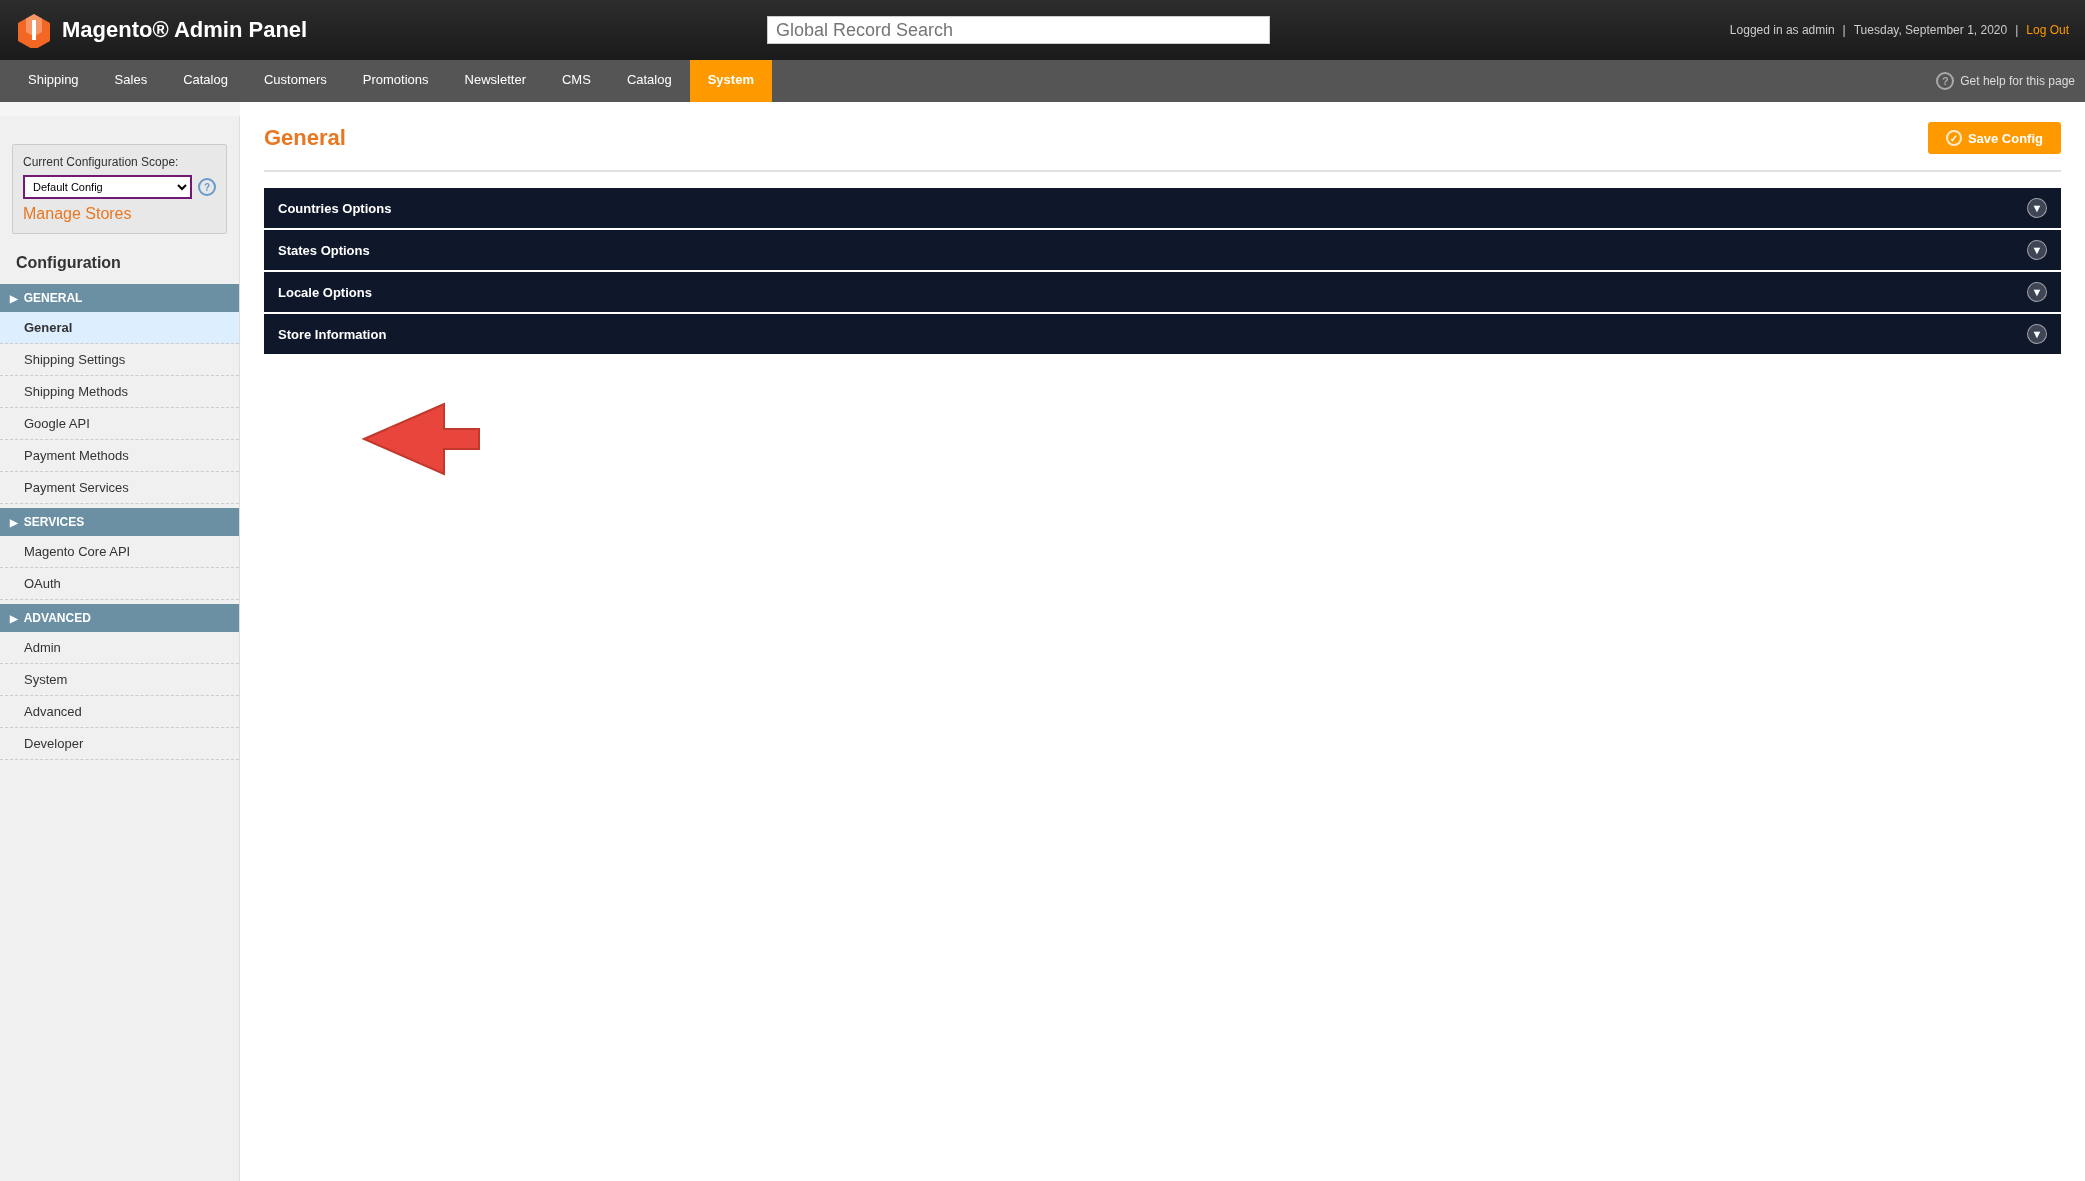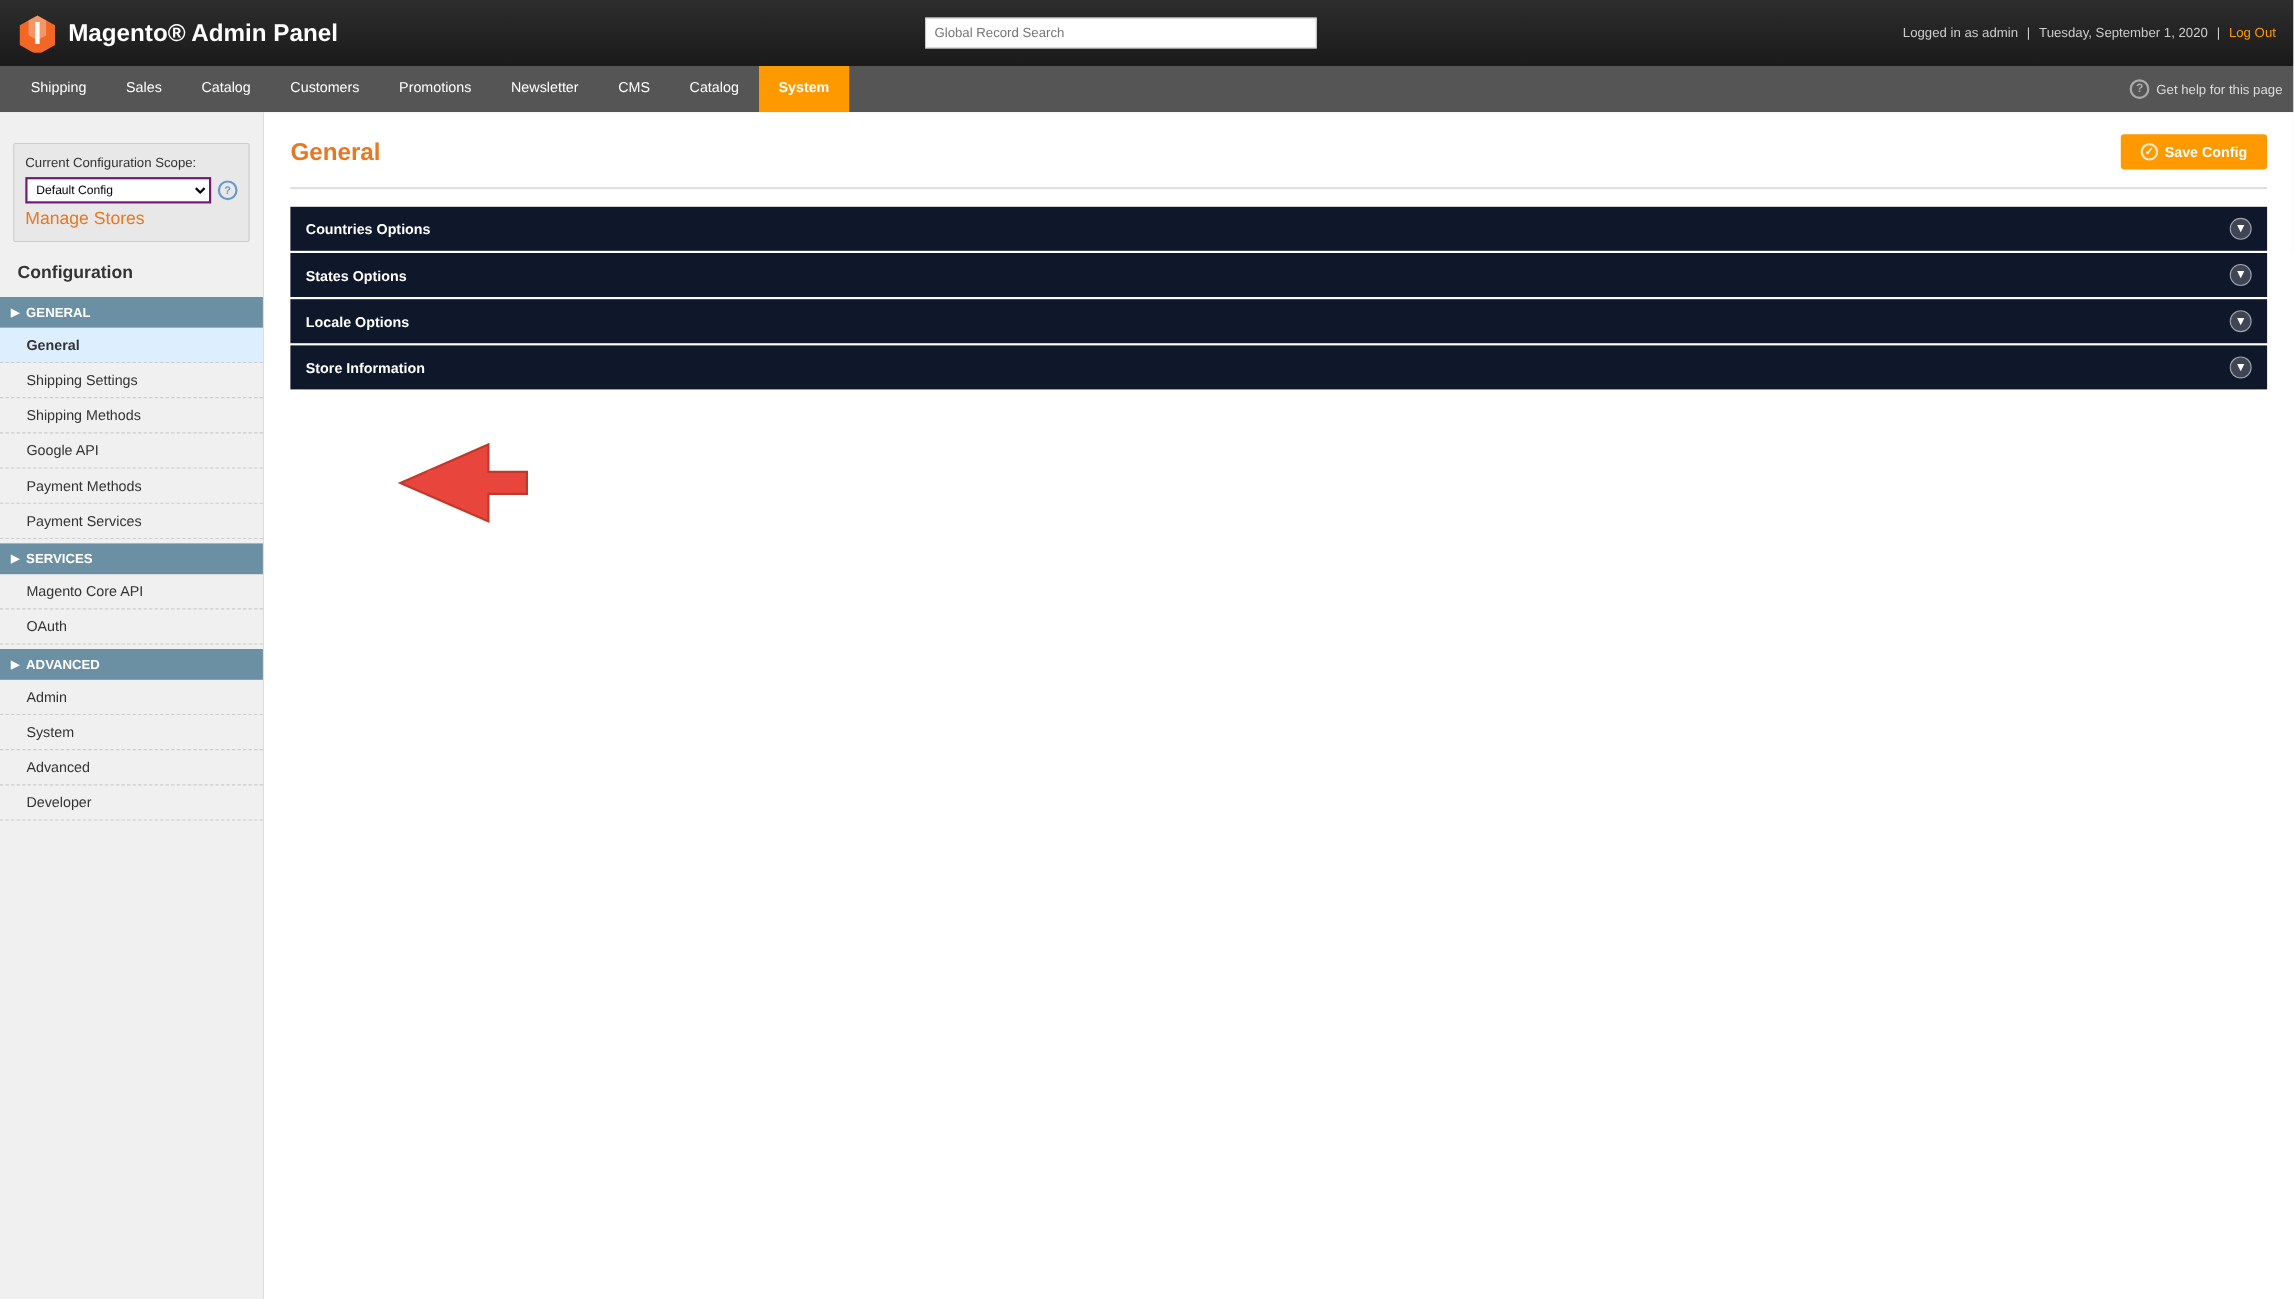--- a/index.html
+++ b/index.html
@@ -30,25 +30,25 @@
       font-size: 22px;
       font-weight: bold;
       white-space: nowrap;
     }
     #search-area {
       flex: 1;
       display: flex;
       justify-content: center;
     }
     #search-input {
-      width: 356px;
+      width: 503px;
       height: 28px;
       padding: 4px 8px;
       border: 1px solid #ccc;
-      font-size: 12px;
+      font-size: 18px;
       background: #fff;
     }
     #header-right {
       display: flex;
       align-items: flex-start;
       gap: 8px;
       font-size: 12px;
       color: #ccc;
       white-space: nowrap;
     }
@@ -110,20 +110,21 @@
       min-height: calc(100vh - 102px);
     }
 
     
     #sidebar {
       width: 240px;
       min-width: 240px;
       background: #f0f0f0;
       border-right: 1px solid #ddd;
       padding: 28px 0 16px 0;
+      margin-top: 14px;
     }
     #scope-box {
       background: #e8e8e8;
       border: 1px solid #ccc;
       margin: 0 12px 16px 12px;
       padding: 10px;
       border-radius: 2px;
     }
     #scope-label {
       font-size: 12px;

